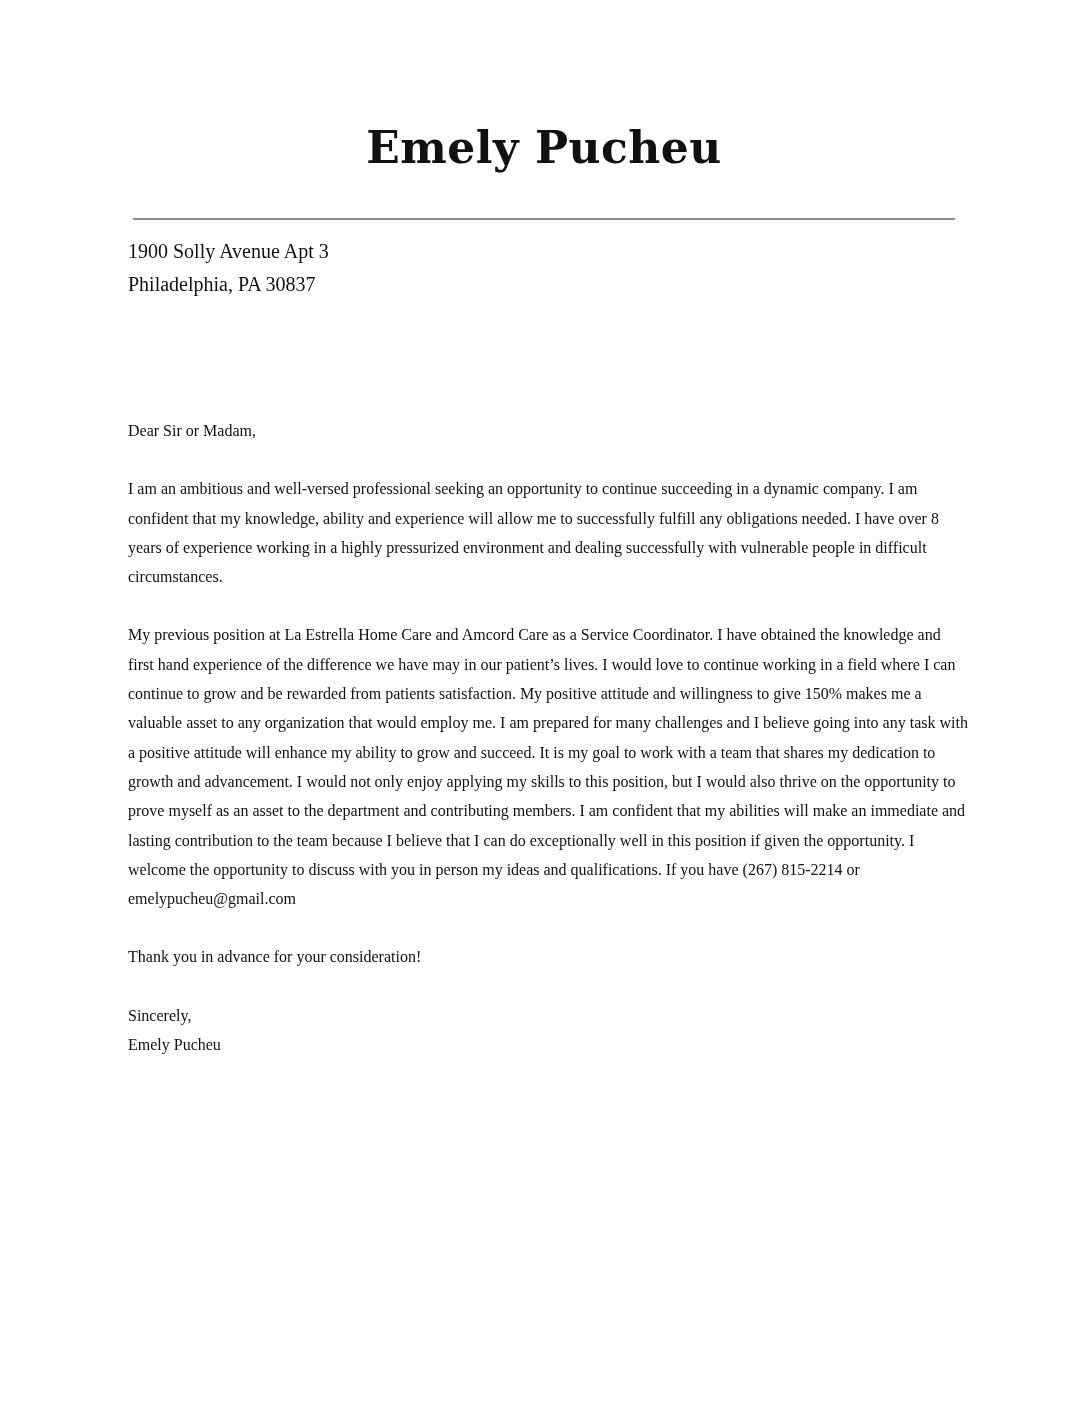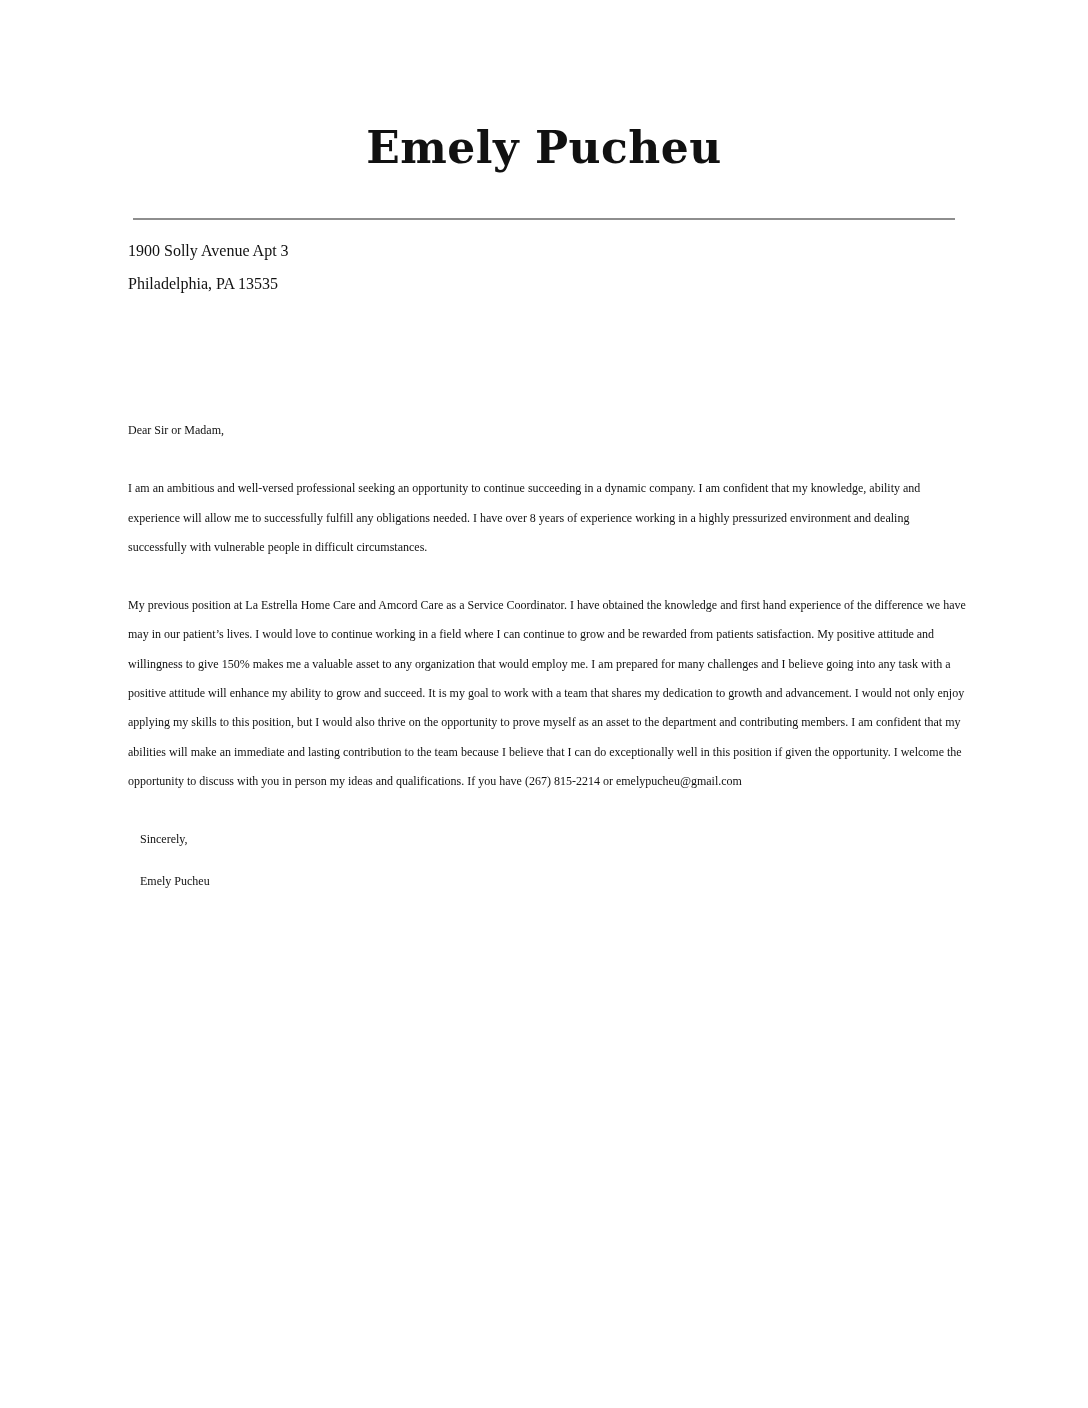--- a/index.html
+++ b/index.html
@@ -2,37 +2,38 @@
 <html><head>
 <meta charset="utf-8">
 <style>
   html, body { margin: 0; padding: 0; background: #ffffff; }
   body { width: 1088px; height: 1408px; position: relative; overflow: hidden;
          font-family: "Liberation Serif", "DejaVu Serif", serif; color: #111; }
   .title { position: absolute; top: 122px; left: 0; width: 1088px; text-align: center;
            font-family: "DejaVu Serif", "Liberation Serif", serif; font-weight: bold;
            font-size: 44px; letter-spacing: 0.5px; color: #111; margin: 0; }
   .rule { position: absolute; top: 218px; left: 133px; width: 822px; height: 2px; background: #8e8e8e; }
-  .contact { position: absolute; left: 128px; top: 236px; font-size: 16px; line-height: 30px; }
+  .contact { position: absolute; left: 128px; top: 236px; font-size: 20px; line-height: 30px; }
   .contact div { white-space: nowrap; }
   .contact .c0 { margin-bottom: 3px; }
-  .body { position: absolute; left: 128px; top: 416px; width: 840px; font-size: 12px; line-height: 29.3px; }
+  .body { position: absolute; left: 128px; top: 416px; width: 840px; font-size: 16px; line-height: 29.3px; }
   .body p { margin: 0 0 29px 0; }
-  .closing { margin: 12px; }
+  .closing { margin: 0; }
 </style>
 </head>
 <body>
 
 <h1 class="title">Emely Pucheu</h1>
 <div class="rule"></div>
 
 <div class="contact">
   <div class="c0">1900 Solly Avenue Apt 3</div>
-  <div>Philadelphia, PA 13535</div>
+  <div>Philadelphia, PA 30837</div>
 </div>
 
 <div class="body">
   <p>Dear Sir or Madam,</p>
   <p>I am an ambitious and well-versed professional seeking an opportunity to continue succeeding in a dynamic company. I am confident that my knowledge, ability and experience will allow me to successfully fulfill any obligations needed. I have over 8 years of experience working in a highly pressurized environment and dealing successfully with vulnerable people in difficult circumstances.</p>
   <p>My previous position at La Estrella Home Care and Amcord Care as a Service Coordinator. I have obtained the knowledge and first hand experience of the difference we have may in our patient’s lives. I would love to continue working in a field where I can continue to grow and be rewarded from patients satisfaction. My positive attitude and willingness to give 150% makes me a valuable asset to any organization that would employ me. I am prepared for many challenges and I believe going into any task with a positive attitude will enhance my ability to grow and succeed. It is my goal to work with a team that shares my dedication to growth and advancement. I would not only enjoy applying my skills to this position, but I would also thrive on the opportunity to prove myself as an asset to the department and contributing members. I am confident that my abilities will make an immediate and lasting contribution to the team because I believe that I can do exceptionally well in this position if given the opportunity. I welcome the opportunity to discuss with you in person my ideas and qualifications. If you have (267) 815-2214 or emelypucheu@gmail.com</p>
+  <p>Thank you in advance for your consideration!</p>
   <div class="closing">Sincerely,</div>
   <div class="closing">Emely Pucheu</div>
 </div>
 
 </body></html>

